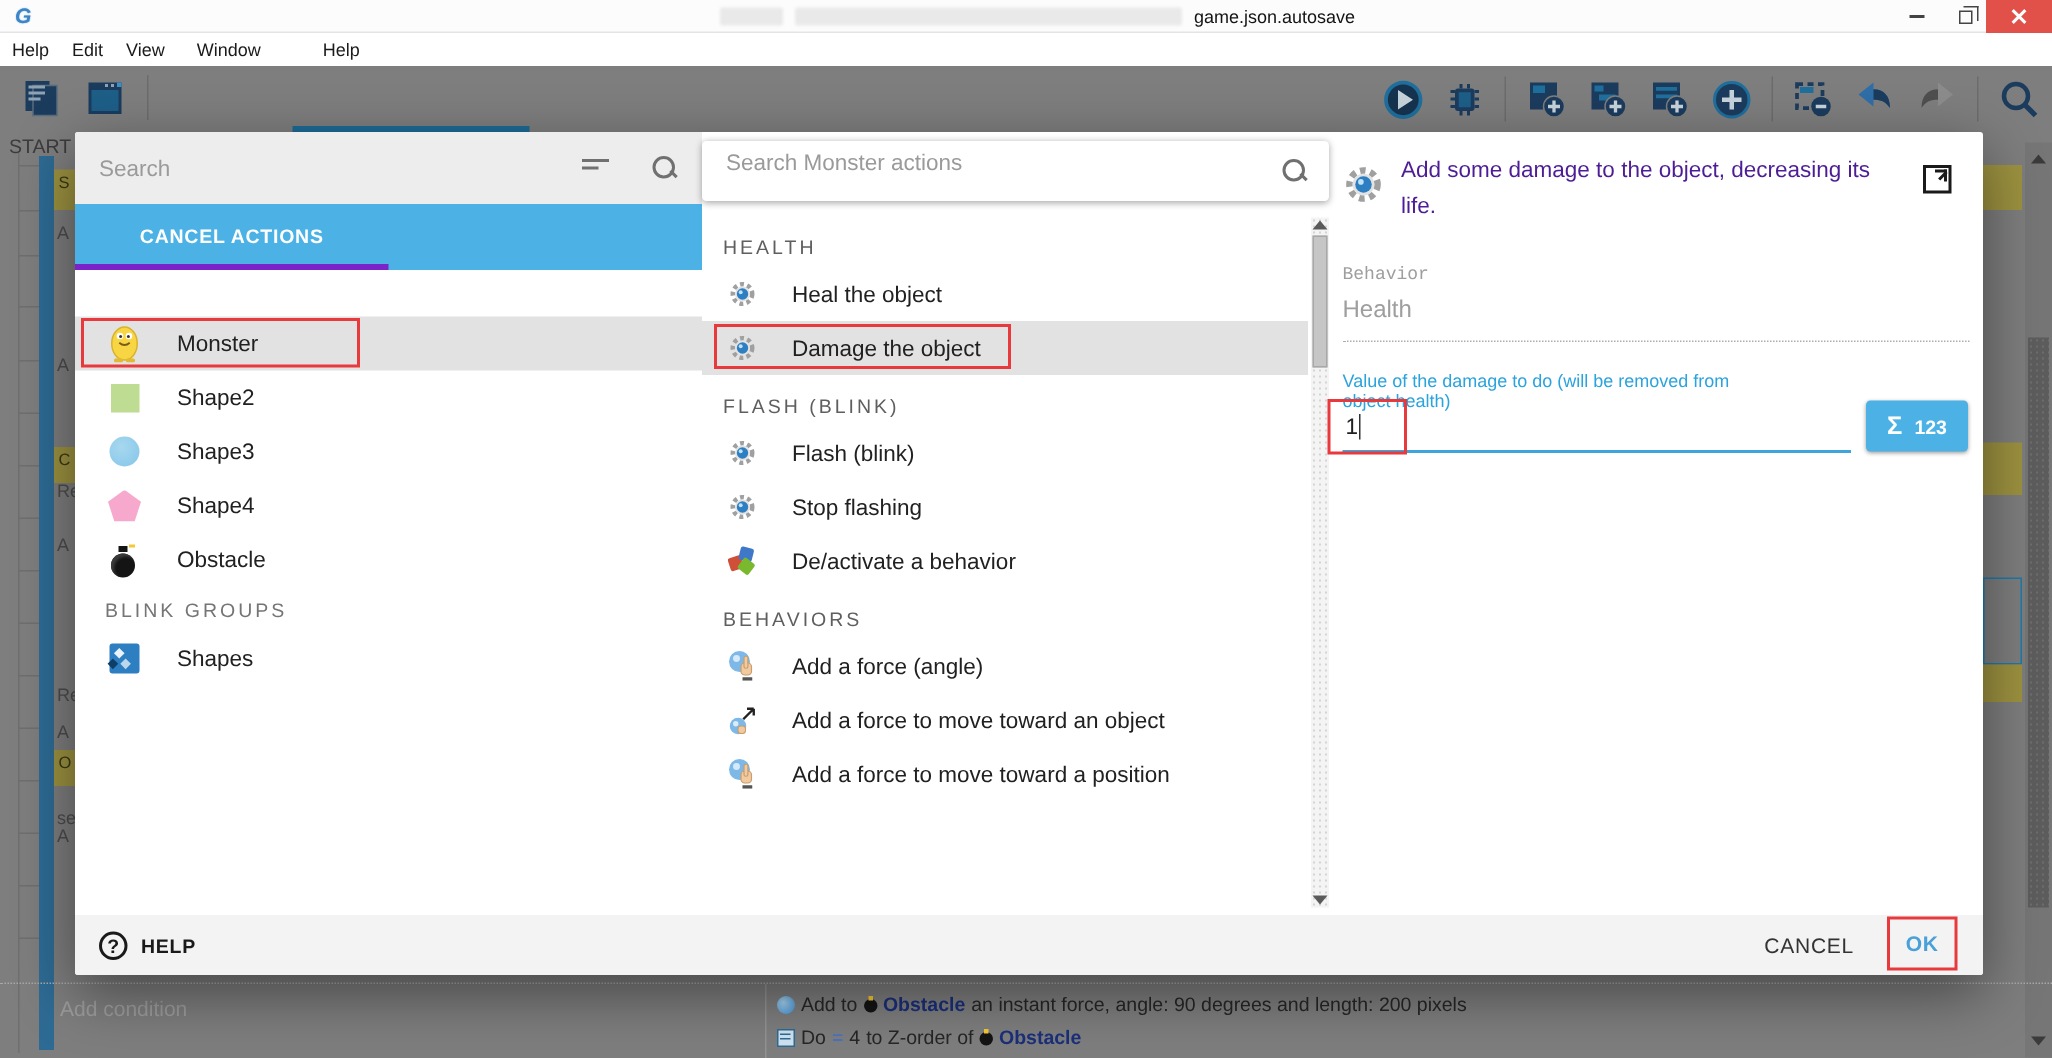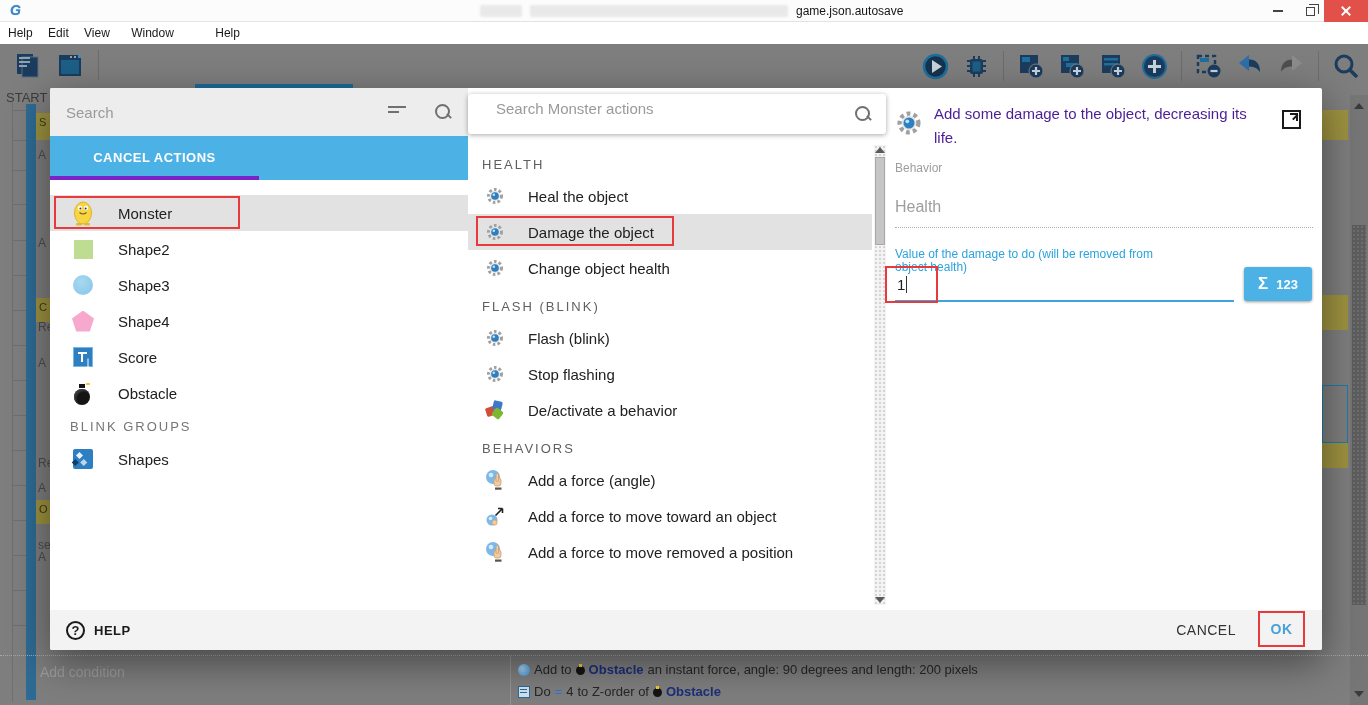--- a/index.html
+++ b/index.html
@@ -83,21 +83,21 @@
   .filter-icon i:nth-child(1){ width:18px; } .filter-icon i:nth-child(2){ width:11px; }
   .mag { width:18px; height:18px; position:relative; }
   .mag::before { content:""; position:absolute; left:1px; top:1px; width:11px; height:11px; border:2px solid #707070; border-radius:50%; }
   .mag::after { content:""; position:absolute; left:12px; top:12px; width:6px; height:2px; background:#707070; transform:rotate(45deg); }
   #l-mag { position:absolute; left:384px; top:15px; }
 
   #tabs { position:absolute; left:0; top:48px; width:418px; height:44px; background:#4cb2e6; display:flex; }
   .tab { width:209px; text-align:center; line-height:44px; color:#fff; font-size:13px; font-weight:bold; letter-spacing:.5px; position:relative; }
   #tab-underline { position:absolute; left:0; top:88px; width:209px; height:4px; background:#7b22c9; }
 
-  #obj-list { position:absolute; left:0; top:92px; width:418px; height:430px; padding-top:15px; background:#fff; }
+  #obj-list { position:absolute; left:0; top:92px; width:418px; height:430px; padding-top:31px; background:#fff; }
   .orow { height:36px; display:flex; align-items:center; padding-left:20px; position:relative; }
   .orow .oicon { width:26px; display:flex; justify-content:center; }
   .orow .olabel { margin-left:22px; font-size:15px; color:#212121; }
   .orow.sel { background:#e2e2e2; }
   .redbox { position:absolute; border:2px solid #e8393d; pointer-events:none; }
   #red-monster { left:4px; top:1px; width:186px; height:33px; }
   .grp-header { height:30px; display:flex; align-items:center; padding-left:20px; font-size:13px; color:#757575; letter-spacing:2px; }
 
   
   .i-tri { width:0; height:0; border-left:11px solid transparent; border-right:11px solid transparent; border-bottom:19px solid #f2c389; }
@@ -108,21 +108,21 @@
   .i-score::before { content:""; position:absolute; left:4px; top:4px; width:9px; height:2px; background:#fff; }
   .i-score::after { content:""; position:absolute; left:7px; top:4px; width:2px; height:10px; background:#fff; box-shadow:6px 6px 0 -0.5px #fff; }
   .i-bomb { width:20px; height:23px; position:relative; }
   .i-bomb::before { content:""; position:absolute; left:1px; bottom:0; width:16px; height:16px; border-radius:50%; background:#141414; box-shadow:inset 2px 2px 2px #3c3c3c; }
   .i-bomb::after { content:""; position:absolute; left:6px; top:2px; width:6px; height:4px; background:#141414; box-shadow:6px -2px 0 -1px #f6c934; }
   .i-group { width:20px; height:20px; background:#2e7fc2; border-radius:2px; position:relative; }
   .i-group::before { content:""; position:absolute; left:4px; top:4px; width:5px; height:5px; background:#eaf3fa; transform:rotate(45deg); box-shadow:8px 2px 0 #bcd7ec, 2px 8px 0 #0d3f68; }
 
   
   #m-search { position:absolute; left:418px; top:6px; width:418px; height:40px; background:#fff; border-radius:3px; box-shadow:0 1px 5px rgba(0,0,0,.35); z-index:2; }
-  #m-search input { position:absolute; left:16px; top:0; width:330px; height:28px; border:none; outline:none; background:transparent; font-size:15px; color:#333; font-family:inherit;margin-left:12px; }
+  #m-search input { position:absolute; left:16px; top:0; width:330px; height:28px; border:none; outline:none; background:transparent; font-size:15px; color:#333; font-family:inherit; }
   #m-search input::placeholder { color:#9a9a9a; }
   #m-mag { position:absolute; right:14px; top:11px; }
 
   #action-list { position:absolute; left:418px; top:52px; width:404px; height:470px; overflow:hidden; background:#fff; }
   .sec-h { height:38px; display:flex; align-items:flex-end; padding:0 0 6px 14px; font-size:13px; color:#5f5f5f; letter-spacing:2px; }
   .sec-h.short { height:34px; }
   .arow { height:36px; display:flex; align-items:center; padding-left:14px; position:relative; }
   .arow .aicon { width:26px; display:flex; justify-content:center; }
   .arow .alabel { margin-left:20px; font-size:15px; color:#212121; }
   .arow.sel { background:#e2e2e2; }
@@ -132,21 +132,21 @@
       background-image:radial-gradient(#d4d4d4 1px, transparent 1px); background-size:4px 4px; }
   #mid-scroll .arr-up { position:absolute; left:1px; top:2px; border-bottom-color:#5a5a5a; }
   #mid-scroll .arr-dn { position:absolute; left:1px; bottom:2px; border-top-color:#5a5a5a; }
   #mid-scroll .thumb { position:absolute; left:1px; top:12px; width:10px; height:88px; background:#c6c6c6; border:1px solid #a8a8a8; }
 
   
   #r-desc { position:absolute; left:884px; top:14px; width:318px; font-size:15px; line-height:24px; color:#4c1d95; }
   #r-ext { position:absolute; left:1232px; top:22px; width:19px; height:19px; border:2px solid #1a1a1a; position:absolute; }
   #r-ext::before { content:""; position:absolute; right:2px; top:2px; width:7px; height:2px; background:#1a1a1a; transform:rotate(-45deg); transform-origin:right top; }
   #r-ext::after { content:""; position:absolute; right:1px; top:1px; width:6px; height:6px; border-top:2px solid #1a1a1a; border-right:2px solid #1a1a1a; }
-  #r-behavior-label { position:absolute; left:845px; top:73px; font-size:12px; color:#9e9e9e; }
+  #r-behavior-label { position:absolute; left:845px; top:88px; font-size:12px; color:#9e9e9e;font-family:Liberation Mono, monospace; }
   #r-behavior-value { position:absolute; left:845px; top:110px; font-size:16px; color:#9e9e9e; }
   #r-dotline { position:absolute; left:845px; top:139px; width:418px; border-bottom:1px dotted #adadad; }
   #r-param-label { position:absolute; left:845px; top:160px; width:258px; font-size:12px; line-height:13px; color:#2ba3dd; }
   #r-value { position:absolute; left:847px; top:188px; font-size:15px; color:#212121; display:flex; align-items:center; }
   #r-value .cursor { width:1px; height:17px; background:#333; margin-left:1px; }
   #r-underline { position:absolute; left:845px; top:212px; width:339px; height:2px; background:#3da4dc; }
   #sigma-btn { position:absolute; left:1194px; top:179px; width:68px; height:34px; background:#4cb2e6; border-radius:3px;
       box-shadow:0 1px 3px rgba(0,0,0,.4); display:flex; align-items:center; justify-content:center; gap:8px; color:#fff; }
   #sigma-btn .sg { font-size:17px; font-weight:bold; } #sigma-btn .nm { font-size:13px; font-weight:bold; }
   #red-input { left:835px; top:178px; width:53px; height:37px; }
@@ -402,26 +402,20 @@
         <span class="olabel">Shape3</span>
       </div>
       <div class="orow">
         <span class="oicon">
             <span class="i-pent"></span>
           </span>
         <span class="olabel">Shape4</span>
       </div>
       <div class="orow">
         <span class="oicon">
-            <span class="i-score"></span>
-          </span>
-        <span class="olabel">Score</span>
-      </div>
-      <div class="orow">
-        <span class="oicon">
             <span class="i-bomb"></span>
           </span>
         <span class="olabel">Obstacle</span>
       </div>
       <div class="grp-header">BLINK GROUPS</div>
       <div class="orow">
         <span class="oicon">
             <span class="i-group"></span>
           </span>
         <span class="olabel">Shapes</span>
@@ -451,31 +445,20 @@
         <span class="aicon">
             <svg class="gear" viewBox="0 0 18 18">
               <circle cx="9" cy="9" r="6.5" fill="none" stroke="#a0a0a0" stroke-width="3" stroke-dasharray="2.6 2.2"></circle>
               <circle cx="9" cy="9" r="5" fill="#e3e3e3"></circle>
               <circle cx="9" cy="9" r="3.8" fill="#2e7fc2"></circle>
               <circle cx="7.8" cy="7.8" r="1.3" fill="#bfe2f7"></circle>
             </svg>
           </span>
         <span class="alabel">Damage the object</span>
         <div class="redbox" id="red-damage"></div>
-      </div>
-      <div class="arow">
-        <span class="aicon">
-            <svg class="gear" viewBox="0 0 18 18">
-              <circle cx="9" cy="9" r="6.5" fill="none" stroke="#a0a0a0" stroke-width="3" stroke-dasharray="2.6 2.2"></circle>
-              <circle cx="9" cy="9" r="5" fill="#e3e3e3"></circle>
-              <circle cx="9" cy="9" r="3.8" fill="#2e7fc2"></circle>
-              <circle cx="7.8" cy="7.8" r="1.3" fill="#bfe2f7"></circle>
-            </svg>
-          </span>
-        <span class="alabel">Change object health</span>
       </div>
 
       <div class="sec-h short">FLASH (BLINK)</div>
       <div class="arow">
         <span class="aicon">
             <svg class="gear" viewBox="0 0 18 18">
               <circle cx="9" cy="9" r="6.5" fill="none" stroke="#a0a0a0" stroke-width="3" stroke-dasharray="2.6 2.2"></circle>
               <circle cx="9" cy="9" r="5" fill="#e3e3e3"></circle>
               <circle cx="9" cy="9" r="3.8" fill="#2e7fc2"></circle>
               <circle cx="7.8" cy="7.8" r="1.3" fill="#bfe2f7"></circle>
@@ -533,21 +516,21 @@
       <div class="arow">
         <span class="aicon">
           <svg class="ballhand" viewBox="0 0 20 22">
               <circle cx="8" cy="8" r="7" fill="#7db8e8"></circle>
               <circle cx="6" cy="6" r="2.3" fill="#d5eaf8"></circle>
               <rect x="9" y="9" width="7" height="8" rx="2.5" fill="#f3c9a0" stroke="#c79e6c" stroke-width=".8"></rect>
               <rect x="11" y="4.5" width="2.6" height="8" rx="1.2" fill="#f3c9a0" stroke="#c79e6c" stroke-width=".8"></rect>
               <rect x="10" y="18.5" width="6.5" height="2.2" fill="#555"></rect>
             </svg>
         </span>
-        <span class="alabel">Add a force to move removed a position</span>
+        <span class="alabel">Add a force to move toward a position</span>
       </div>
       <div class="arow">
         
       </div>
     </div>
 
     <div id="mid-scroll">
       <div class="arr-up"></div>
       <div class="thumb"></div>
       <div class="arr-dn"></div>

